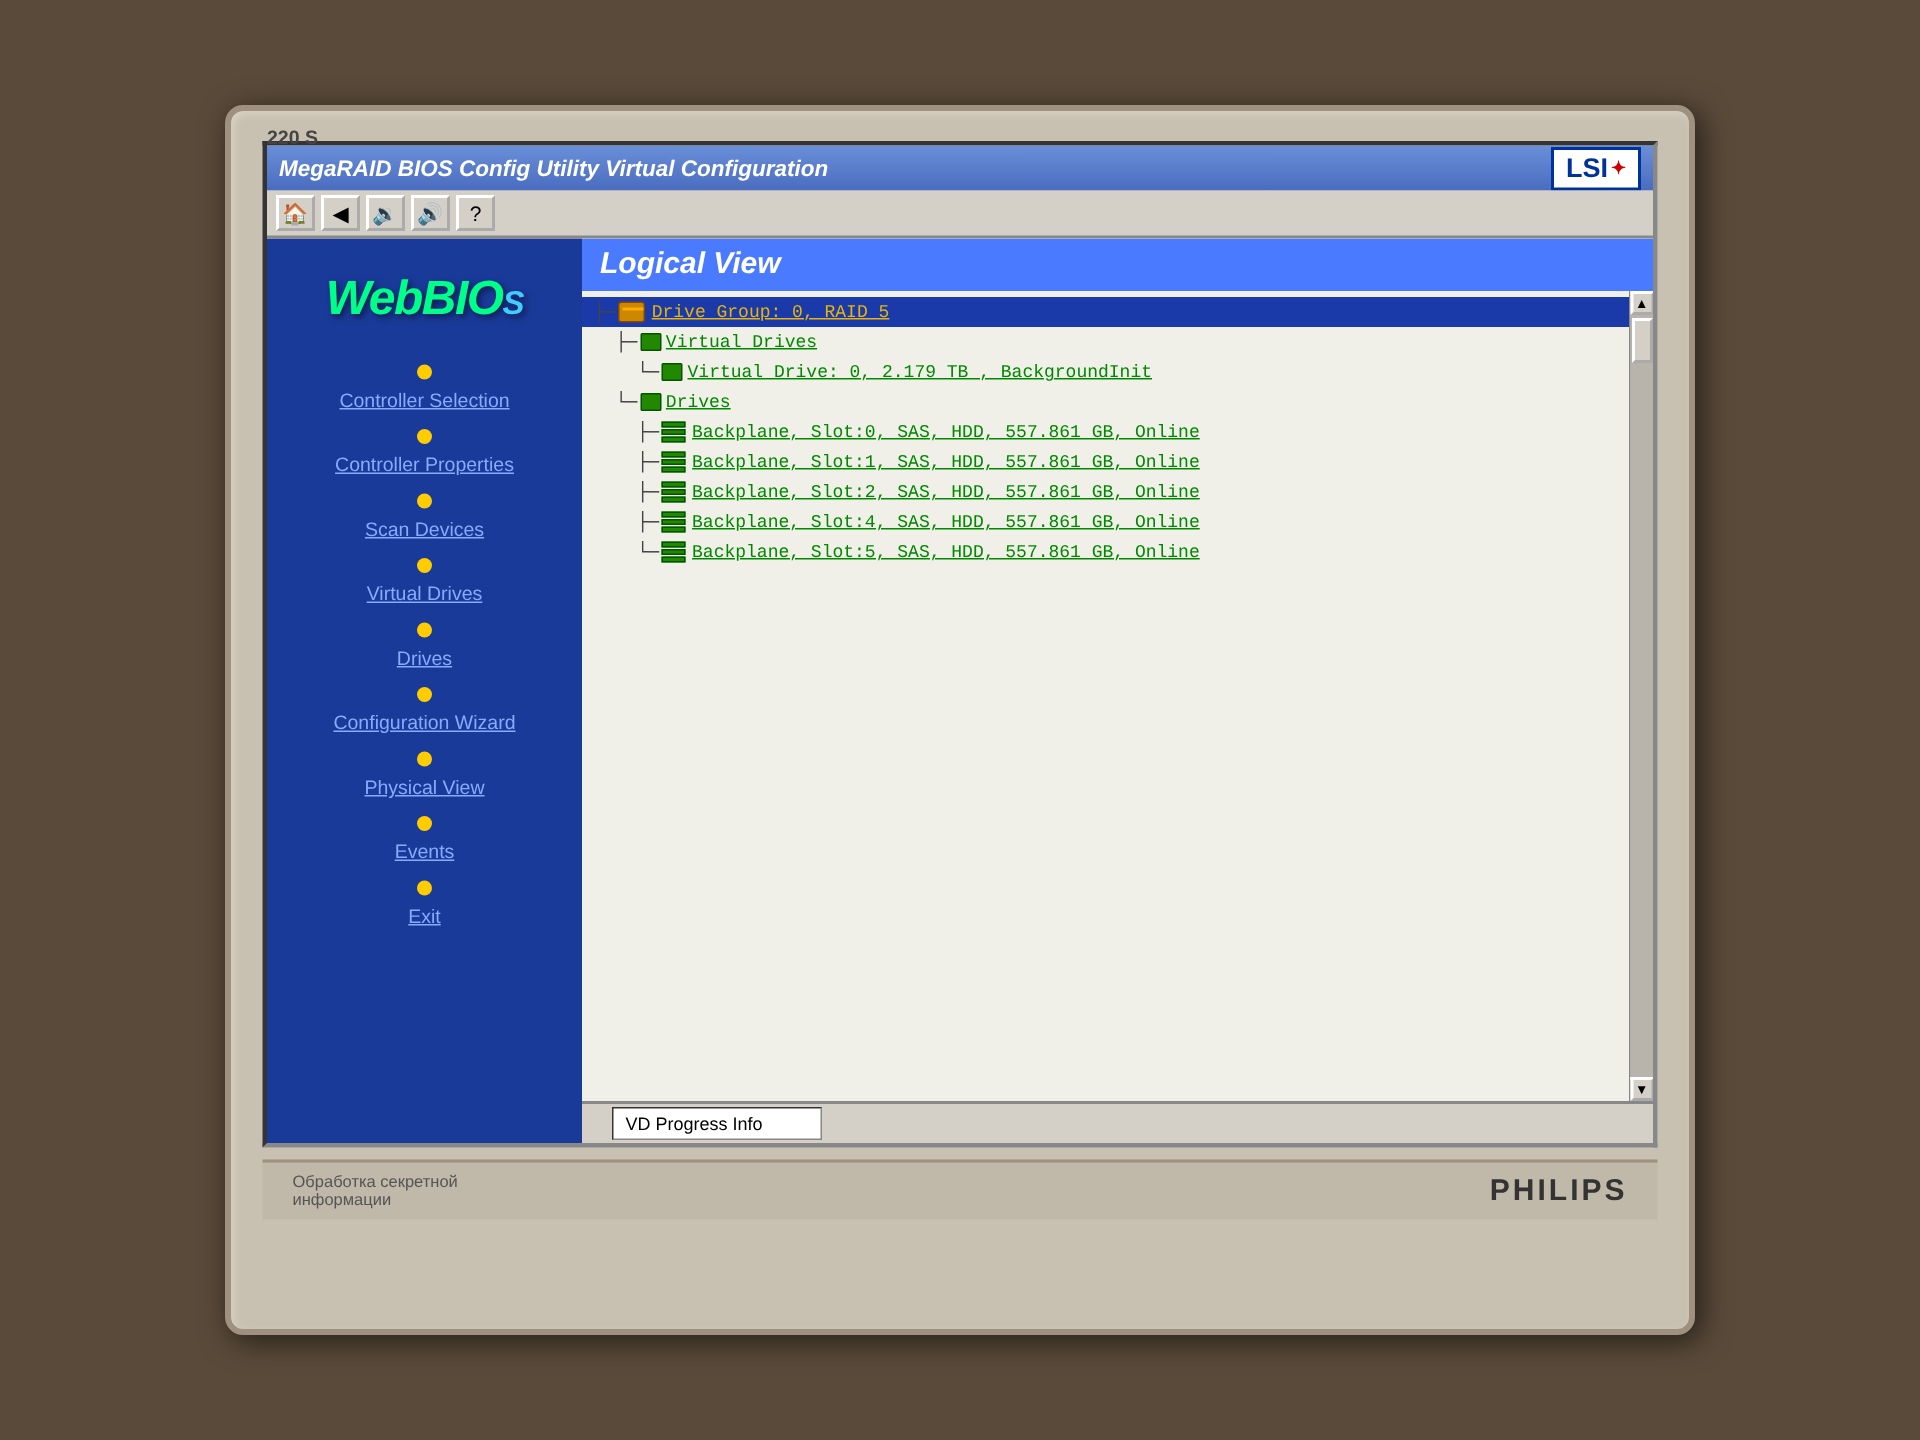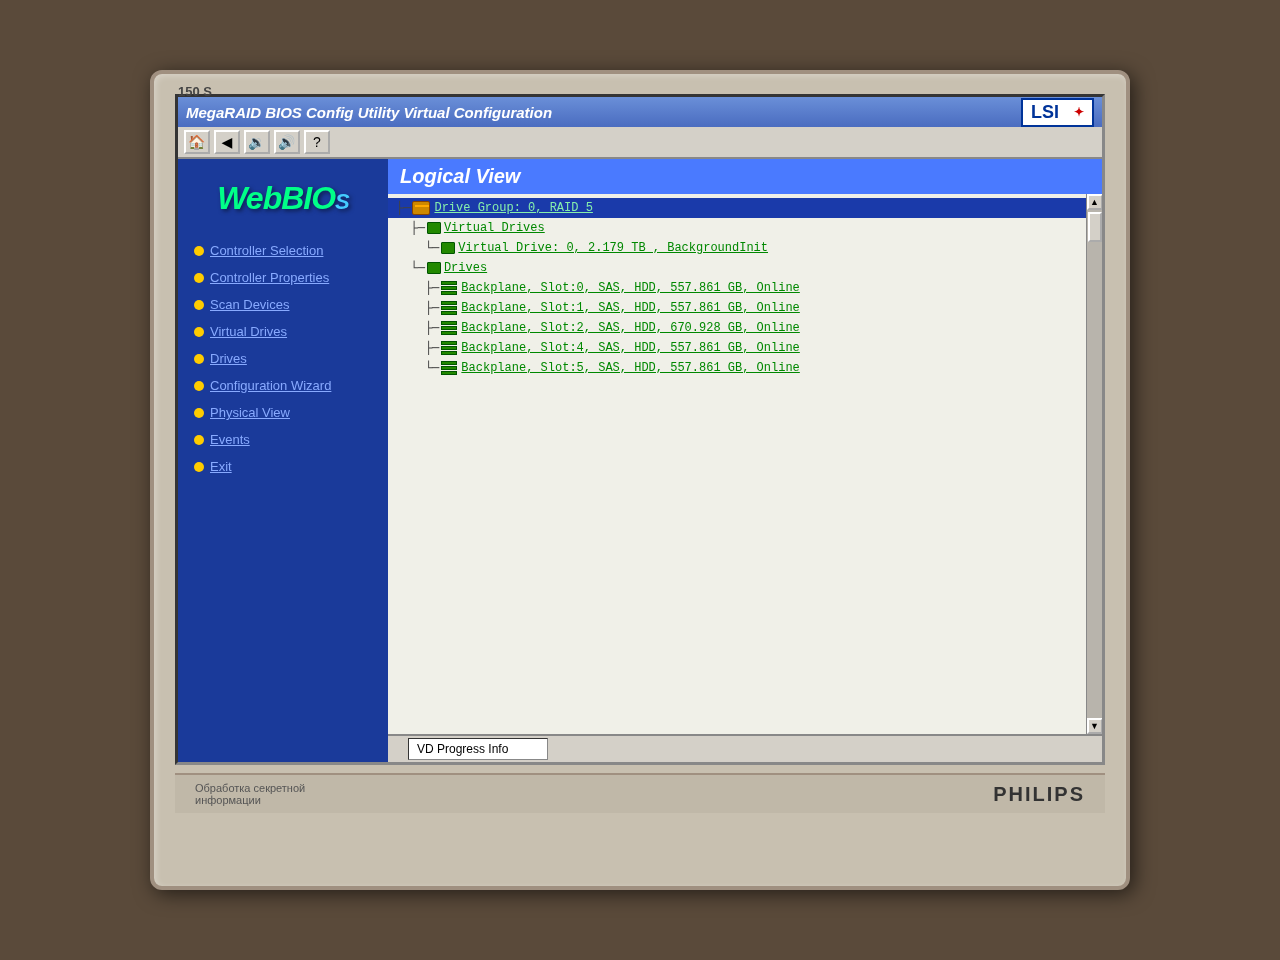--- a/index.html
+++ b/index.html
@@ -67,21 +67,21 @@
     .lsi-logo {
       background: white;
       color: #003399;
       font-size: 18px;
       font-weight: 900;
       padding: 2px 8px;
       border: 2px solid #003399;
       font-style: normal;
       display: flex;
       align-items: center;
-      gap: 15px;
+      gap: 2px;
     }
 
     .lsi-star {
       color: #cc0000;
       font-size: 12px;
     }
 
     
     .toolbar {
       background: #d4d0c8;
@@ -144,20 +144,21 @@
 
     .nav-item {
       display: flex;
       align-items: center;
       gap: 6px;
       padding: 6px 16px;
       cursor: pointer;
       color: #88aaff;
       font-size: 13px;
       text-decoration: underline;
+      flex-direction: column;
     }
 
     .nav-bullet {
       width: 10px;
       height: 10px;
       background: #ffcc00;
       border-radius: 50%;
       flex-shrink: 0;
     }
 
@@ -194,21 +195,21 @@
       cursor: pointer;
       color: #006600;
     }
 
     .tree-item.selected {
       background: #1a3aaa;
       color: #00ff88;
     }
 
     .tree-item.selected .item-text {
-      color: #86efac;
+      color: #eab308;
     }
 
     .item-text {
       color: #006600;
       text-decoration: underline;
       font-family: 'Courier New', monospace;
       font-size: 12px;
     }
 
     .item-text.drive-link {
@@ -351,21 +352,21 @@
       height: 30px;
       background: #d4d0c8;
       border: 2px outset #fff;
       margin: 2px auto;
     }
   </style>
 </head>
 <body>
 
 <div class="monitor-outer">
-  <div class="monitor-label">150 S</div>
+  <div class="monitor-label">220 S</div>
 
   <div class="screen-area">
 
     <div class="title-bar">
       <span>MegaRAID BIOS Config Utility Virtual Configuration</span>
       <div class="lsi-logo">
         <span>LSI</span>
           <span class="lsi-star">✦</span>
       </div>
     </div>
@@ -475,21 +476,21 @@
               <span class="item-text drive-link">Backplane, Slot:1, SAS, HDD, 557.861 GB, Online</span>
             </div>
 
             <div class="tree-item">
               <span class="tree-connector">  &nbsp; ├─</span>
               <div class="hdd-group-icon">
                 <div class="hdd-strip"></div>
                   <div class="hdd-strip"></div>
                   <div class="hdd-strip"></div>
               </div>
-              <span class="item-text drive-link">Backplane, Slot:2, SAS, HDD, 670.928 GB, Online</span>
+              <span class="item-text drive-link">Backplane, Slot:2, SAS, HDD, 557.861 GB, Online</span>
             </div>
 
             <div class="tree-item">
               <span class="tree-connector">  &nbsp; ├─</span>
               <div class="hdd-group-icon">
                 <div class="hdd-strip"></div>
                   <div class="hdd-strip"></div>
                   <div class="hdd-strip"></div>
               </div>
               <span class="item-text drive-link">Backplane, Slot:4, SAS, HDD, 557.861 GB, Online</span>

